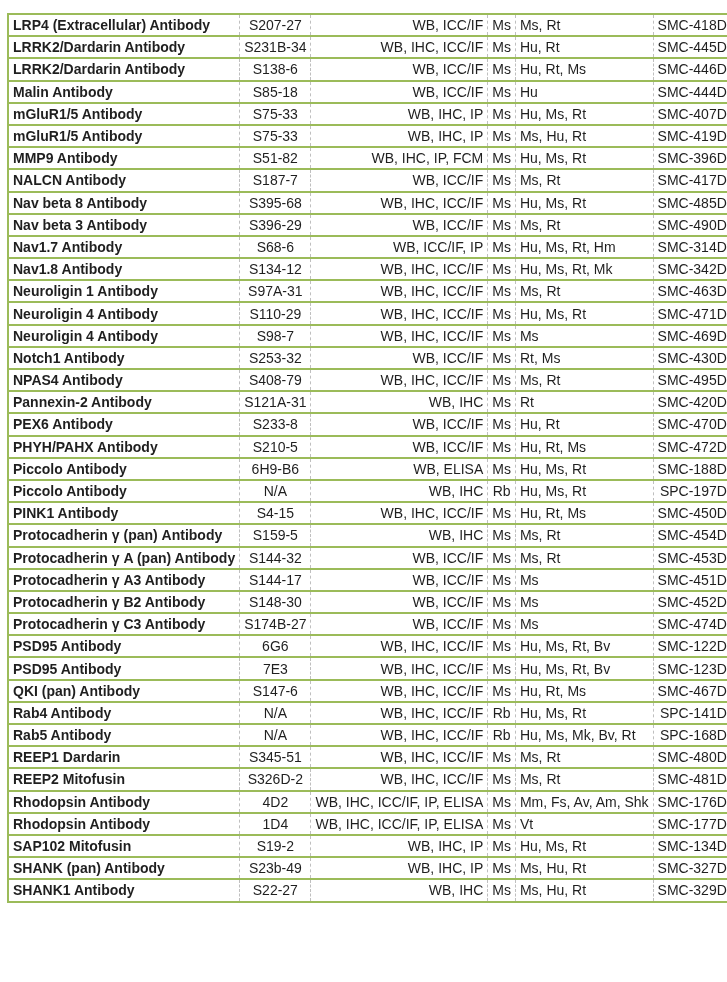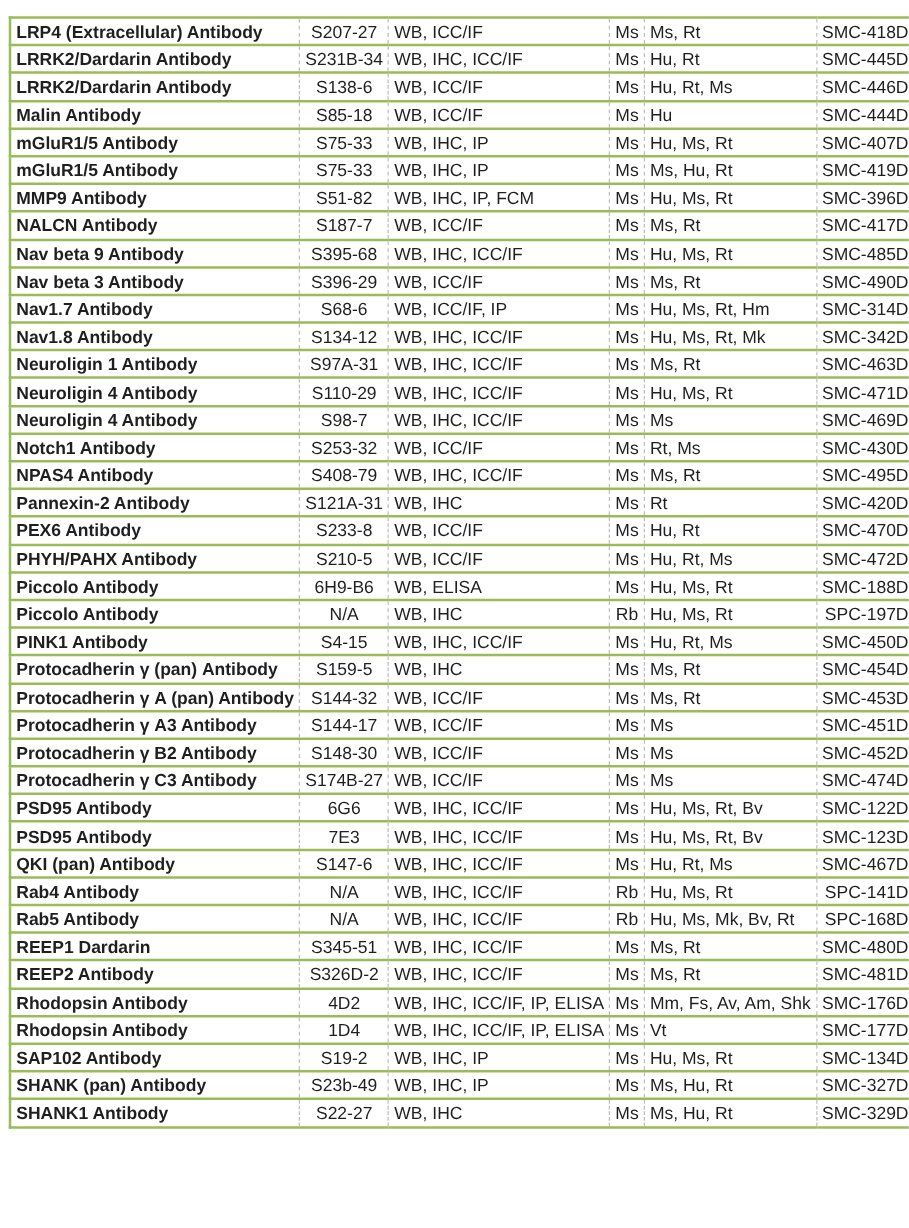--- a/index.html
+++ b/index.html
@@ -21,21 +21,21 @@
     border-left: 1px dashed #bfbfbf;
     border-right: 1px dashed #bfbfbf;
     white-space: nowrap;
     overflow: hidden;
     line-height: 20px;
   }
   .tbl td:first-child { border-left: 2px solid #9bbb59; }
   .tbl td:last-child { border-right: 2px solid #9bbb59; }
   .c-name { width: 220px; font-weight: bold; text-align: left; }
   .c-clone { width: 55px; text-align: center; }
-  .c-app { width: 138px; text-align: left; }
+  .c-app { width: 138px; text-align: right; }
   .c-host { width: 29px; text-align: center; }
   .c-react { width: 154px; text-align: left; }
   .c-cat { width: 66px; text-align: right; }
 </style>
 </head>
 <body>
 
 <table class="tbl">
   <tbody id="tbody">
       <tr>
@@ -96,21 +96,21 @@
   </tr>
       <tr>
     <td class="c-name">NALCN Antibody</td>
     <td class="c-clone">S187-7</td>
     <td class="c-app">WB, ICC/IF</td>
     <td class="c-host">Ms</td>
     <td class="c-react">Ms, Rt</td>
     <td class="c-cat">SMC-417D</td>
   </tr>
       <tr>
-    <td class="c-name">Nav beta 9 Antibody</td>
+    <td class="c-name">Nav beta 8 Antibody</td>
     <td class="c-clone">S395-68</td>
     <td class="c-app">WB, IHC, ICC/IF</td>
     <td class="c-host">Ms</td>
     <td class="c-react">Hu, Ms, Rt</td>
     <td class="c-cat">SMC-485D</td>
   </tr>
       <tr>
     <td class="c-name">Nav beta 3 Antibody</td>
     <td class="c-clone">S396-29</td>
     <td class="c-app">WB, ICC/IF</td>
@@ -304,21 +304,21 @@
   </tr>
       <tr>
     <td class="c-name">REEP1 Dardarin</td>
     <td class="c-clone">S345-51</td>
     <td class="c-app">WB, IHC, ICC/IF</td>
     <td class="c-host">Ms</td>
     <td class="c-react">Ms, Rt</td>
     <td class="c-cat">SMC-480D</td>
   </tr>
       <tr>
-    <td class="c-name">REEP2 Antibody</td>
+    <td class="c-name">REEP2 Mitofusin</td>
     <td class="c-clone">S326D-2</td>
     <td class="c-app">WB, IHC, ICC/IF</td>
     <td class="c-host">Ms</td>
     <td class="c-react">Ms, Rt</td>
     <td class="c-cat">SMC-481D</td>
   </tr>
       <tr>
     <td class="c-name">Rhodopsin Antibody</td>
     <td class="c-clone">4D2</td>
     <td class="c-app">WB, IHC, ICC/IF, IP, ELISA</td>
@@ -328,21 +328,21 @@
   </tr>
       <tr>
     <td class="c-name">Rhodopsin Antibody</td>
     <td class="c-clone">1D4</td>
     <td class="c-app">WB, IHC, ICC/IF, IP, ELISA</td>
     <td class="c-host">Ms</td>
     <td class="c-react">Vt</td>
     <td class="c-cat">SMC-177D</td>
   </tr>
       <tr>
-    <td class="c-name">SAP102 Antibody</td>
+    <td class="c-name">SAP102 Mitofusin</td>
     <td class="c-clone">S19-2</td>
     <td class="c-app">WB, IHC, IP</td>
     <td class="c-host">Ms</td>
     <td class="c-react">Hu, Ms, Rt</td>
     <td class="c-cat">SMC-134D</td>
   </tr>
       <tr>
     <td class="c-name">SHANK (pan) Antibody</td>
     <td class="c-clone">S23b-49</td>
     <td class="c-app">WB, IHC, IP</td>

